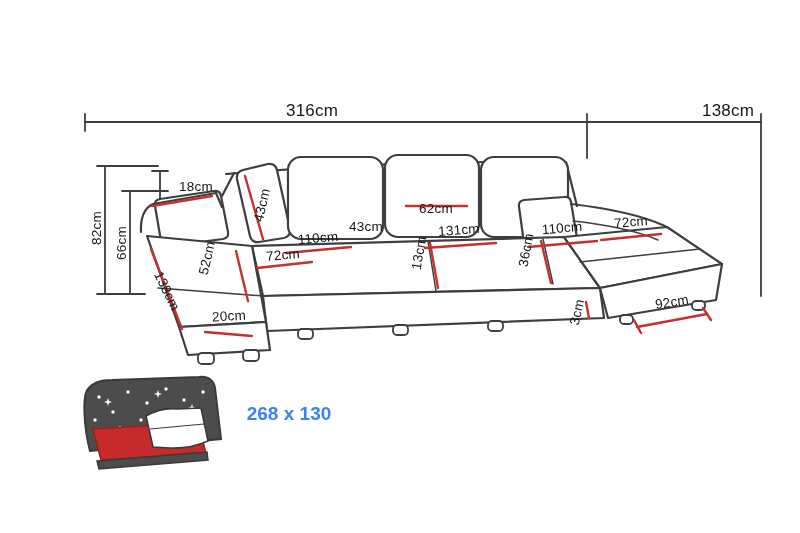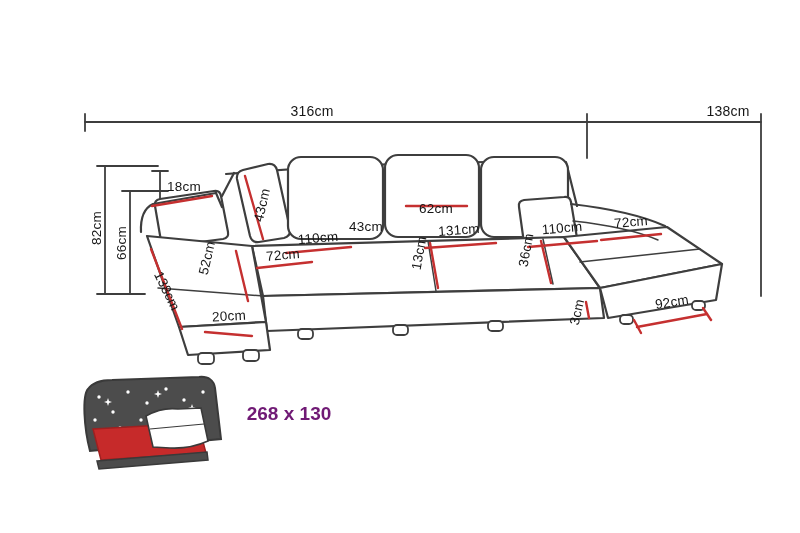--- a/index.html
+++ b/index.html
@@ -14,27 +14,27 @@
   .canvas svg { position:absolute; left:0; top:0; }
   .dim {
     position:absolute;
     white-space:nowrap;
     font-size:13.5px;
     font-weight:400;
     color:#161616;
     letter-spacing:.2px;
     transform:translate(-50%,-50%) rotate(var(--r,0deg));
   }
-  .dim.lg { font-size:14px; }
+  .dim.lg { font-size:17px; }
   .bed-size {
     position:absolute;
     white-space:nowrap;
     font-size:19px;
     font-weight:700;
-    color:#701a75;
+    color:#3b82f6;
     transform:translate(-50%,-50%);
   }
 </style>
 </head>
 <body>
 
 <div class="canvas">
 
   <svg width="800" height="533" viewBox="0 0 800 533">
 
@@ -146,21 +146,21 @@
       <path d="M146 416 Q162 407 178 409 L201 408 L208 441 Q190 449 170 448 L153 447 Z" fill="#ffffff" stroke="#3a3a3a" stroke-width="1.6"></path>
       <path d="M150 429 L204 424" stroke="#3a3a3a" stroke-width="1.2" fill="none"></path>
       <path d="M97 461 L207 452 L208 460 L99 469 Z" fill="#4c4c4c" stroke="#3a3a3a" stroke-width="1.5"></path>
     </g>
   </svg>
 
   <div class="dim lg" style="left:312px; top:111px; --r:0deg">316cm</div>
   <div class="dim lg" style="left:728px; top:111px; --r:0deg">138cm</div>
   <div class="dim" style="left:96px;  top:228px; --r:-90deg">82cm</div>
   <div class="dim" style="left:121px; top:243px; --r:-90deg">66cm</div>
-  <div class="dim" style="left:184px; top:186px; --r:0deg">18cm</div>
+  <div class="dim" style="left:196px; top:186px; --r:0deg">18cm</div>
   <div class="dim" style="left:262px; top:205px; --r:-77deg">43cm</div>
   <div class="dim" style="left:436px; top:208px; --r:0deg">62cm</div>
   <div class="dim" style="left:318px; top:238px; --r:-5deg">110cm</div>
   <div class="dim" style="left:366px; top:226px; --r:0deg">43cm</div>
   <div class="dim" style="left:459px; top:230px; --r:-4deg">131cm</div>
   <div class="dim" style="left:562px; top:228px; --r:-5deg">110cm</div>
   <div class="dim" style="left:631px; top:222px; --r:-5deg">72cm</div>
   <div class="dim" style="left:283px; top:255px; --r:-5deg">72cm</div>
   <div class="dim" style="left:207px; top:258px; --r:-77deg">52cm</div>
   <div class="dim" style="left:419px; top:253px; --r:-80deg">13cm</div>

